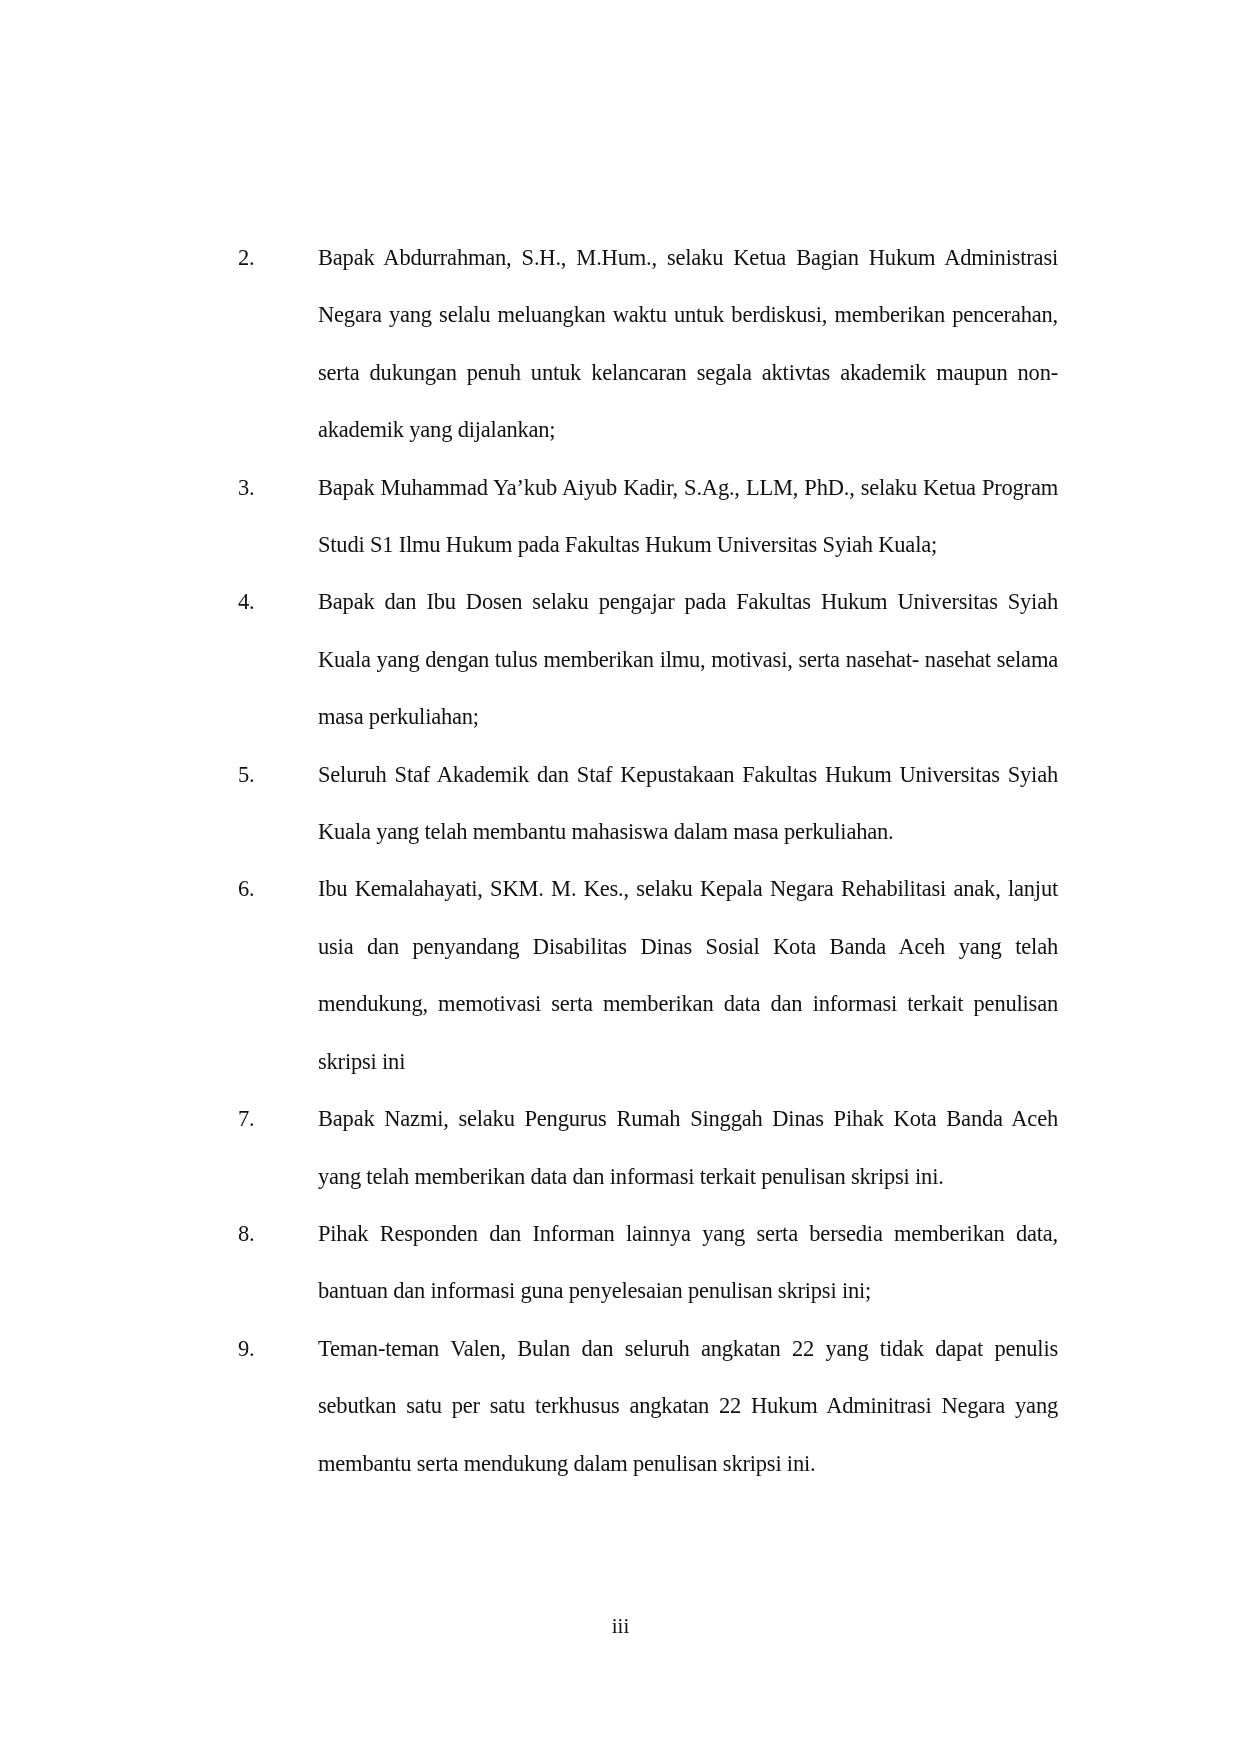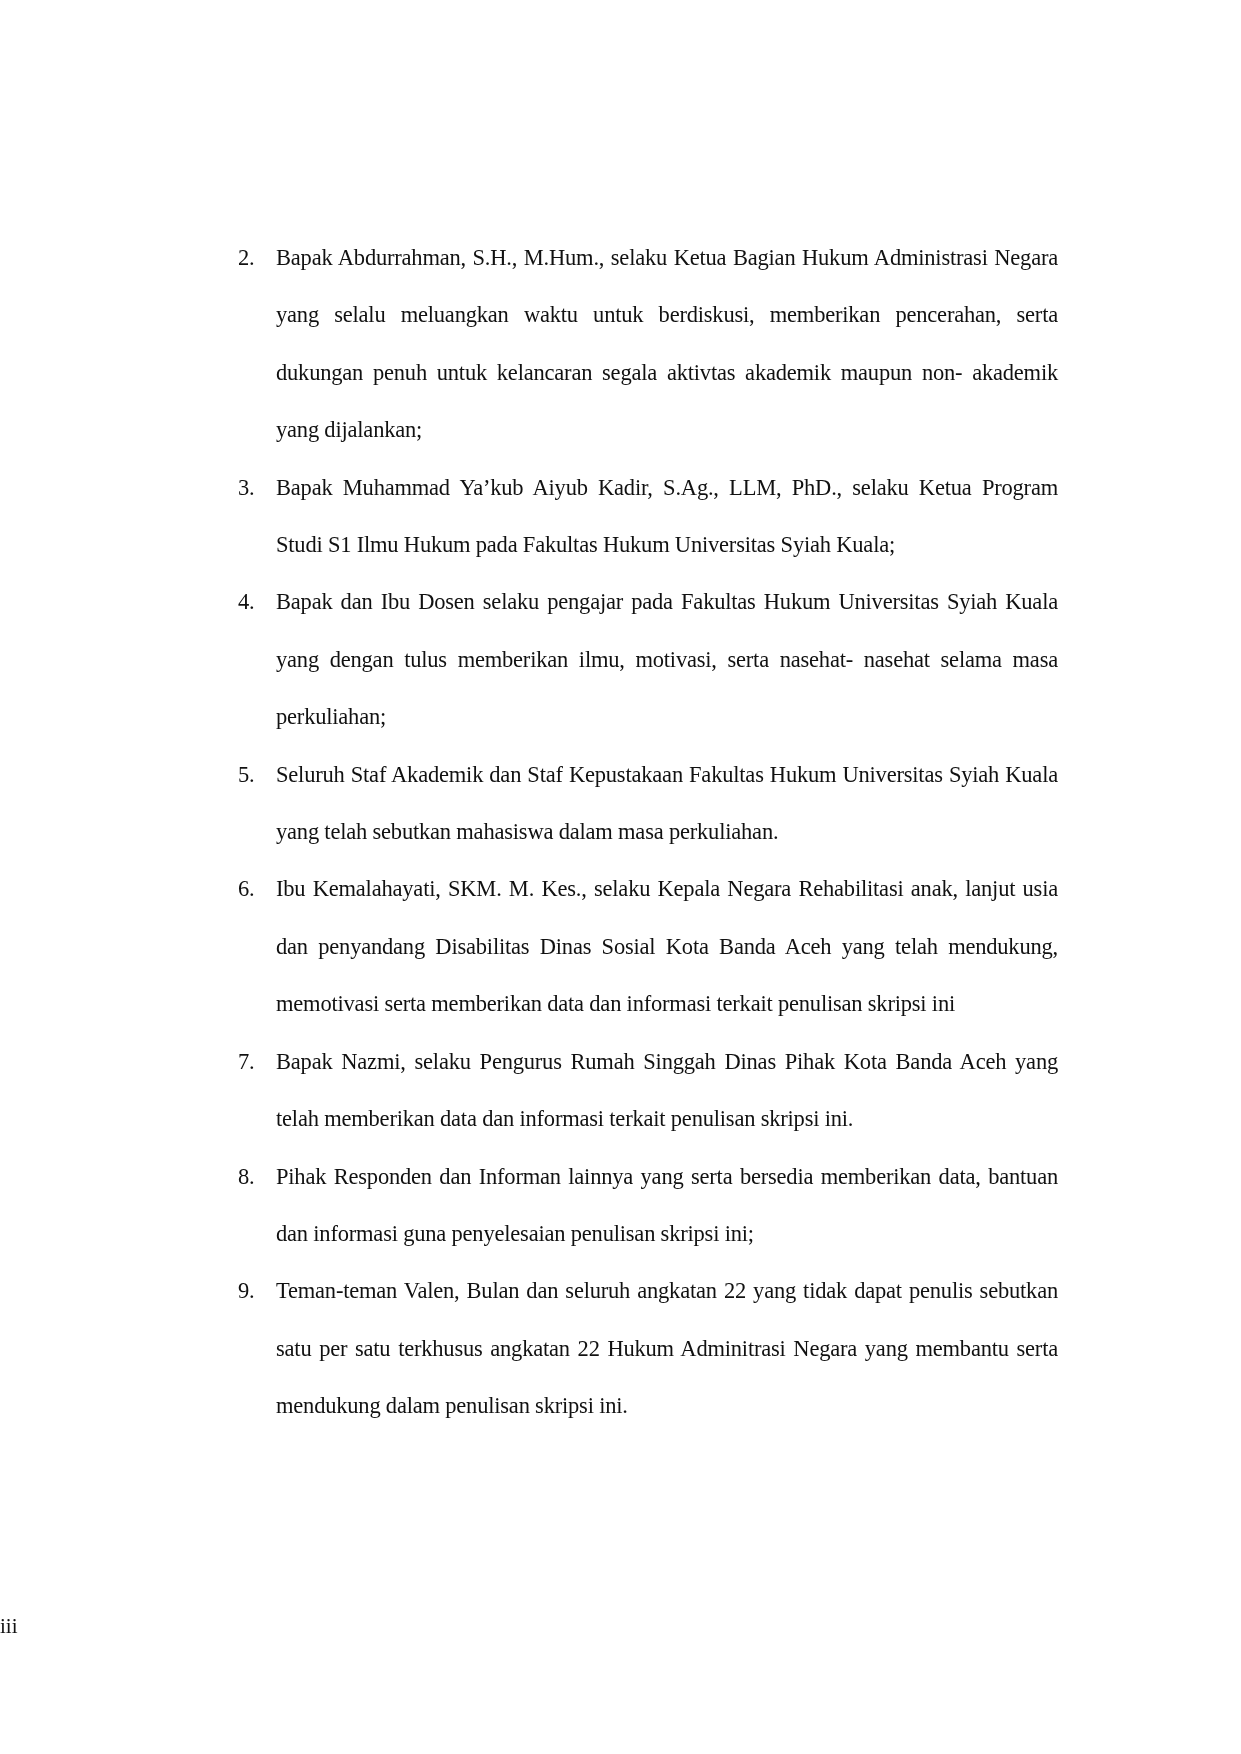--- a/index.html
+++ b/index.html
@@ -43,27 +43,28 @@
       word-spacing: 0px;
     }
     .item-num {
       position: absolute;
       left: 0;
       top: 0;
       width: 30px;
     }
     .item-text {
       display: block;
+      margin-left: 42px;
     }
     .page-number {
       position: absolute;
       left: 0;
       width: 1241px;
       top: 1614px;
-      text-align: left;
+      text-align: center;
       font-size: 21px;
     }
   </style>
 </head>
 <body>
 
 <div class="page">
   <ol class="list">
     <li class="item">
       <span class="item-num">2.</span>
@@ -72,21 +73,21 @@
     <li class="item">
       <span class="item-num">3.</span>
       <span class="item-text">Bapak Muhammad Ya’kub Aiyub Kadir, S.Ag., LLM, PhD., selaku Ketua Program Studi S1 Ilmu Hukum pada Fakultas Hukum Universitas Syiah Kuala;</span>
     </li>
     <li class="item">
       <span class="item-num">4.</span>
       <span class="item-text">Bapak dan Ibu Dosen selaku pengajar pada Fakultas Hukum Universitas Syiah Kuala yang dengan tulus memberikan ilmu, motivasi, serta nasehat- nasehat selama masa perkuliahan;</span>
     </li>
     <li class="item">
       <span class="item-num">5.</span>
-      <span class="item-text">Seluruh Staf Akademik dan Staf Kepustakaan Fakultas Hukum Universitas Syiah Kuala yang telah sebutkan mahasiswa dalam masa perkuliahan.</span>
+      <span class="item-text">Seluruh Staf Akademik dan Staf Kepustakaan Fakultas Hukum Universitas Syiah Kuala yang telah membantu mahasiswa dalam masa perkuliahan.</span>
     </li>
     <li class="item">
       <span class="item-num">6.</span>
       <span class="item-text">Ibu Kemalahayati, SKM. M. Kes., selaku Kepala  Negara Rehabilitasi anak, lanjut usia dan penyandang Disabilitas Dinas Sosial Kota Banda Aceh yang telah mendukung, memotivasi serta  memberikan data dan informasi terkait penulisan skripsi ini</span>
     </li>
     <li class="item">
       <span class="item-num">7.</span>
       <span class="item-text">Bapak Nazmi, selaku Pengurus Rumah Singgah Dinas Pihak Kota Banda Aceh yang telah memberikan data dan informasi terkait penulisan skripsi ini.</span>
     </li>
     <li class="item">

